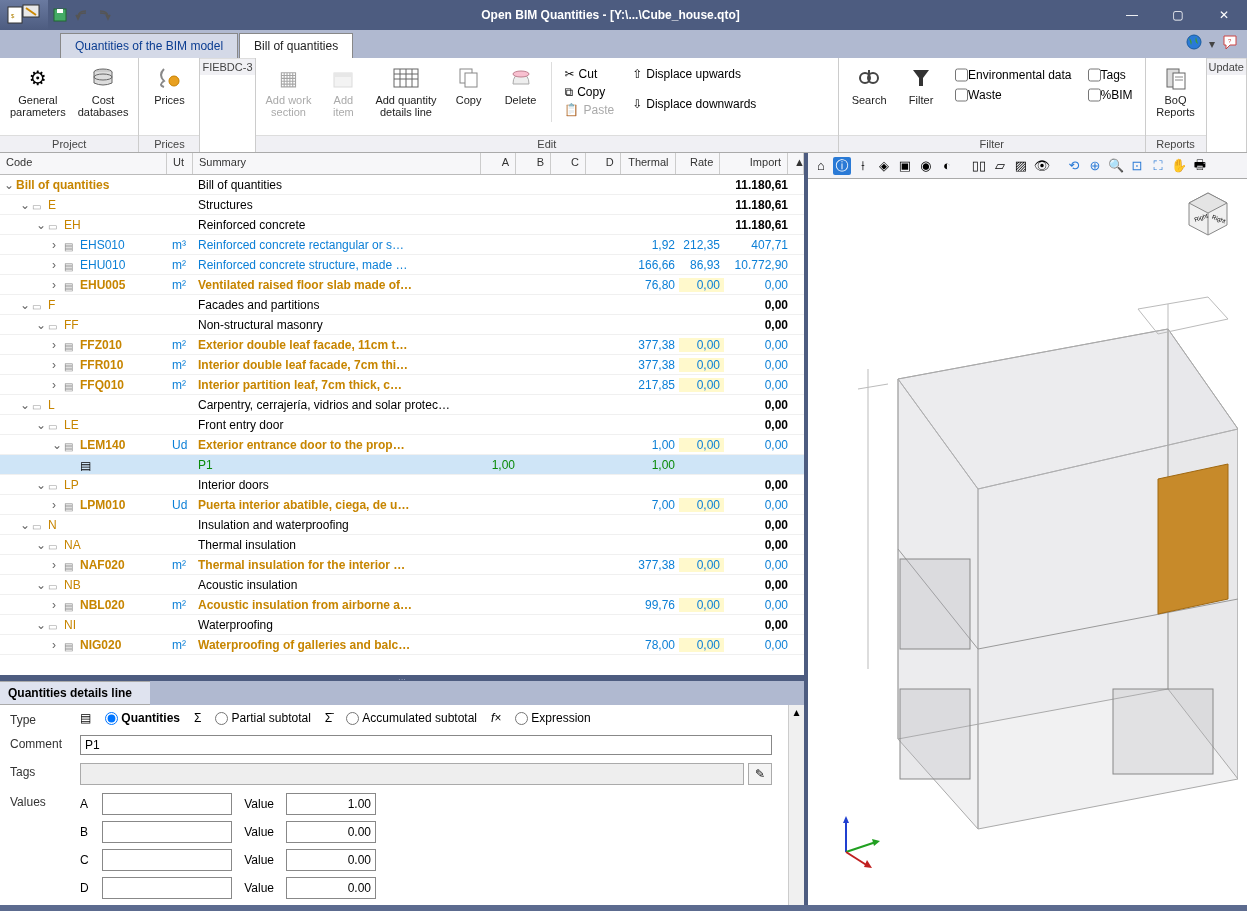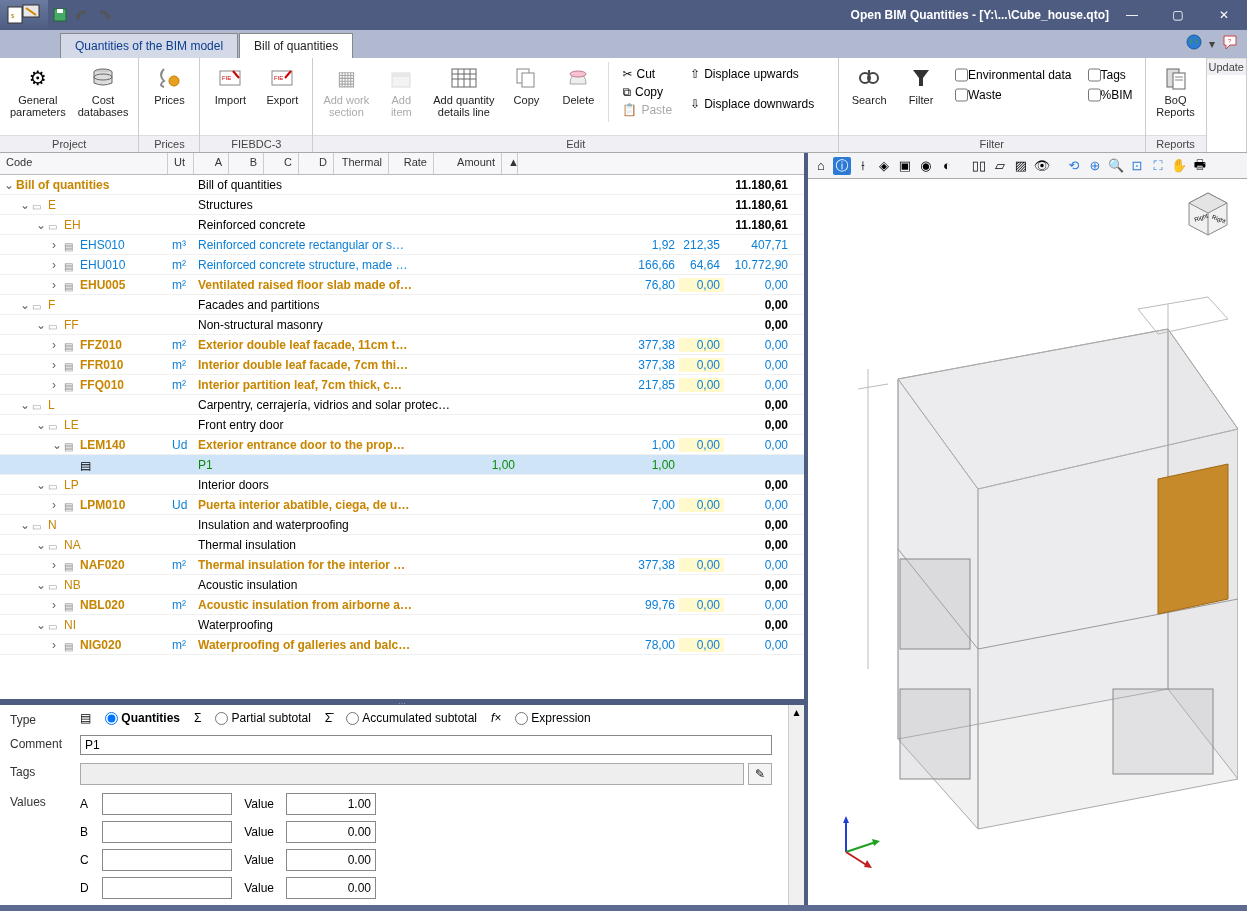--- a/index.html
+++ b/index.html
@@ -1,21 +1,21 @@
 <!DOCTYPE html>
 <html><head>
 <meta charset="utf-8">
 <style>
 *{box-sizing:border-box;margin:0;padding:0;font-family:"Segoe UI",Tahoma,sans-serif;font-size:12px;}
 body{background:#5c6b8f;overflow:hidden;width:1247px;height:911px;}
 .titlebar{height:30px;background:#4d5c80;display:flex;align-items:center;color:#fff;}
 .titlebar .app-icon{width:48px;height:30px;background:linear-gradient(#6a7aa0,#4d5c80);display:flex;align-items:center;justify-content:center;}
 .titlebar .qa{display:flex;gap:6px;margin-left:4px;}
 .titlebar .qa span{width:16px;height:16px;}
-.titlebar .title{flex:1;text-align:right;font-weight:600;}
+.titlebar .title{flex:1;text-align:center;font-weight:600;}
 .titlebar .win-btns{display:flex;}
 .titlebar .win-btns div{width:46px;height:30px;display:flex;align-items:center;justify-content:center;}
 .tabs-row{height:28px;background:#b0b9d0;display:flex;align-items:flex-end;padding-left:60px;gap:1px;}
 .tabs-row .tab{padding:5px 14px;background:#d4d9e7;border:1px solid #888;border-bottom:none;color:#0b3d91;cursor:pointer;}
 .tabs-row .tab.active{background:#fff;color:#222;}
 .tabs-row .spacer{flex:1;}
 .tabs-row .right-icons{display:flex;gap:6px;padding-right:8px;align-items:center;padding-bottom:4px;}
 .ribbon{background:#fff;border-bottom:1px solid #aaa;display:flex;height:95px;}
 .rgroup{border-right:1px solid #ccc;display:flex;flex-direction:column;}
 .rgroup .items{flex:1;display:flex;padding:4px 6px;gap:4px;align-items:flex-start;}
@@ -157,42 +157,20 @@
               <path d="M8 4 Q2 10 8 16 Q2 20 8 22" fill="none" stroke="#888" stroke-width="2"></path>
               <circle cx="18" cy="16" r="5" fill="#e8a020" stroke="#c78000"></circle>
             </svg>
           </div>
           <div class="rlbl">Prices</div>
         </div>
     </div>
     <div class="glabel">Prices</div>
   </div>
   <div class="rgroup">
-    <div class="items">
-      <div class="rbtn">
-          <div class="ricon">
-            <svg width="26" height="20">
-              <rect x="3" y="3" width="20" height="14" fill="#fff" stroke="#888"></rect>
-              <text x="5" y="12" font-size="6" fill="#c00">FIE</text>
-              <path d="M16 3 L22 10" stroke="#c00" stroke-width="2"></path>
-            </svg>
-          </div>
-          <div class="rlbl">Import</div>
-        </div>
-      <div class="rbtn">
-          <div class="ricon">
-            <svg width="26" height="20">
-              <rect x="3" y="3" width="20" height="14" fill="#fff" stroke="#888"></rect>
-              <text x="5" y="12" font-size="6" fill="#c00">FIE</text>
-              <path d="M22 3 L16 10" stroke="#c00" stroke-width="2"></path>
-            </svg>
-          </div>
-          <div class="rlbl">Export</div>
-        </div>
-    </div>
     <div class="glabel">FIEBDC-3</div>
   </div>
   <div class="rgroup" style="flex:1">
     <div class="items">
       <div class="rbtn disabled">
           <div class="ricon">▦</div>
           <div class="rlbl">Add work<br>section</div>
         </div>
       <div class="rbtn disabled">
           <div class="ricon">
@@ -325,27 +303,28 @@
   <div class="rgroup">
     <div class="glabel">Update</div>
   </div>
 </div>
 
 <div class="content">
   <div class="left">
     <div class="tree-hdr">
       <div style="width:168px">Code</div>
       <div style="width:26px">Ut</div>
+      <div style="width:290px">Summary</div>
       <div style="width:35px;text-align:right">A</div>
       <div style="width:35px;text-align:right">B</div>
       <div style="width:35px;text-align:right">C</div>
       <div style="width:35px;text-align:right">D</div>
       <div style="width:55px;text-align:right">Thermal</div>
       <div style="width:45px;text-align:right">Rate</div>
-      <div style="width:68px;text-align:right">Amount</div>
+      <div style="width:68px;text-align:right">Import</div>
       <div style="width:16px;text-align:center">▲</div>
     </div>
     <div class="tree" id="tree">
         <div class="trow">
           <div class="tcell c-code">
             <span style="width: 0px; display: inline-block;"></span>
             <span class="expander">⌄</span>
             <span class="orange-bold">Bill of quantities</span>
           </div>
           <div class="tcell c-ut"></div>
@@ -416,21 +395,21 @@
             <span class="ticon item-ico"></span>
             <span class="blue">EHU010</span>
           </div>
           <div class="tcell c-ut">m²</div>
           <div class="tcell c-sum blue">Reinforced concrete structure, made …</div>
           <div class="tcell c-a "></div>
           <div class="tcell c-b "></div>
           <div class="tcell c-c "></div>
           <div class="tcell c-d "></div>
           <div class="tcell c-qty blue">166,66</div>
-          <div class="tcell c-rate blue">64,64</div>
+          <div class="tcell c-rate blue">86,93</div>
           <div class="tcell c-amt blue">10.772,90</div>
         </div>
         <div class="trow">
           <div class="tcell c-code">
             <span style="width: 48px; display: inline-block;"></span>
             <span class="expander">›</span>
             <span class="ticon item-ico"></span>
             <span class="orange-bold">EHU005</span>
           </div>
           <div class="tcell c-ut">m²</div>
@@ -747,20 +726,23 @@
           <div class="tcell c-d "></div>
           <div class="tcell c-qty blue">78,00</div>
           <div class="tcell c-rate blue yellow-bg">0,00</div>
           <div class="tcell c-amt blue">0,00</div>
         </div>
       </div>
     <div class="splitter-h">
         <div style="text-align:center;color:#9aa5c0;font-size:8px">···</div>
       </div>
     <div class="details">
+      <div class="panel-bar">
+          <div class="panel-title">Quantities details line</div>
+        </div>
       <div style="position:relative">
       <div class="dform">
         <div class="lbl">Type</div>
         <div class="radio-row">
           <span>▤</span>
           <label>
                 <input type="radio" name="t" checked="" style="">
                 <b>Quantities</b>
               </label>
           <span>Σ</span>

